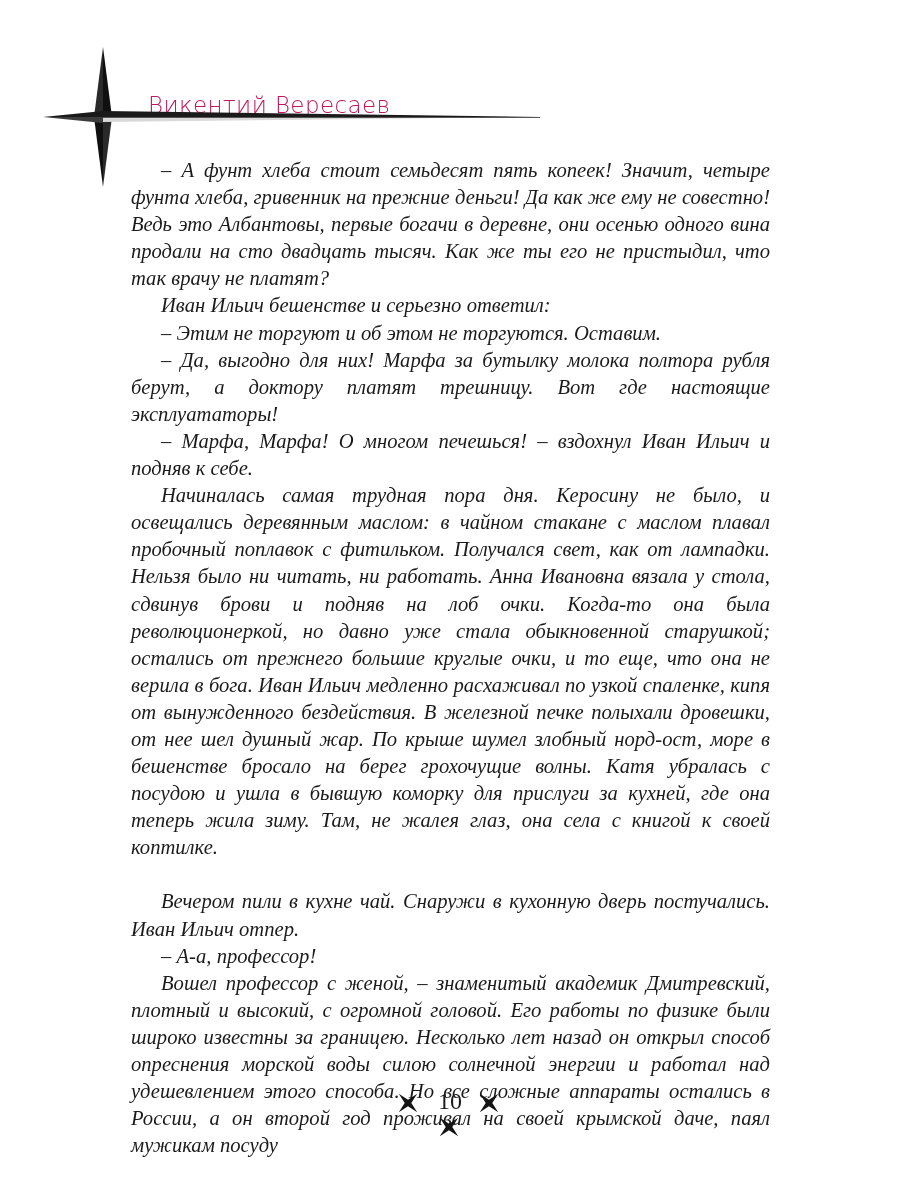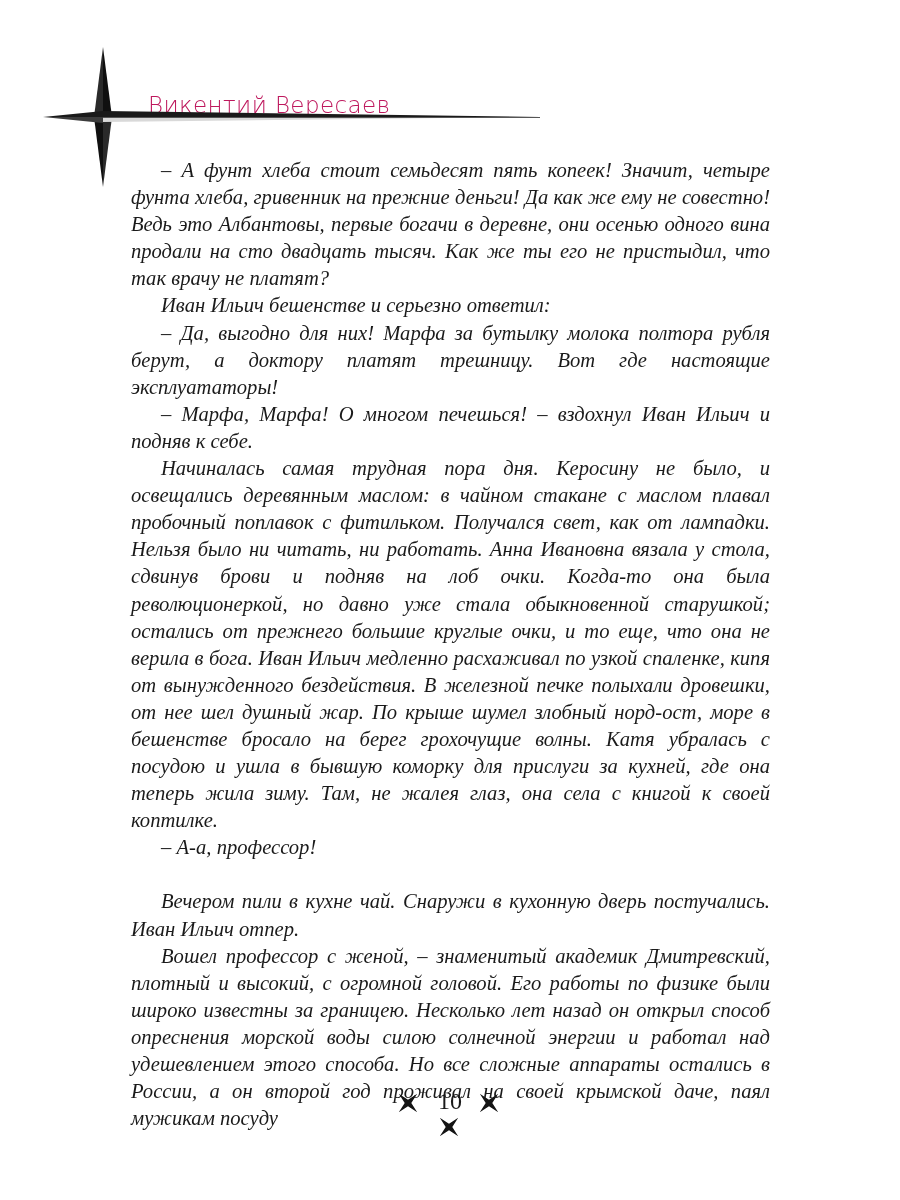--- a/index.html
+++ b/index.html
@@ -200,25 +200,26 @@
       <span class="ray lf-b"></span>
       <span class="ray rt-t"></span>
       <span class="ray rt-b"></span>
       <span class="hairline"></span>
     </div>
   </div>
 
   <div class="textblock">
     <p class="para">– А фунт хлеба стоит семьдесят пять копеек! Значит, четыре фунта хлеба, гривенник на прежние деньги! Да как же ему не совестно! Ведь это Албантовы, первые богачи в деревне, они осенью одного вина продали на сто двадцать тысяч. Как же ты его не пристыдил, что так врачу не платят?</p>
     <p class="para">Иван Ильич бешенстве и серьезно ответил:</p>
+    <p class="para">– Этим не торгуют и об этом не торгуются. Оставим.</p>
     <p class="para">– Да, выгодно для них! Марфа за бутылку молока полтора рубля берут, а доктору платят трешницу. Вот где настоящие эксплуататоры!</p>
     <p class="para">– Марфа, Марфа! О многом печешься! – вздохнул Иван Ильич и подняв к себе.</p>
     <p class="para">Начиналась самая трудная пора дня. Керосину не было, и освещались деревянным маслом: в чайном стакане с маслом плавал пробочный поплавок с фитильком. Получался свет, как от лампадки. Нельзя было ни читать, ни работать. Анна Ивановна вязала у стола, сдвинув брови и подняв на лоб очки. Когда-то она была революционеркой, но давно уже стала обыкновенной старушкой; остались от прежнего большие круглые очки, и то еще, что она не верила в бога. Иван Ильич медленно расхаживал по узкой спаленке, кипя от вынужденного бездействия. В железной печке полыхали дровешки, от нее шел душный жар. По крыше шумел злобный норд-ост, море в бешенстве бросало на берег грохочущие волны. Катя убралась с посудою и ушла в бывшую коморку для прислуги за кухней, где она теперь жила зиму. Там, не жалея глаз, она села с книгой к своей коптилке.</p>
+    <p class="para spaced-before">Вечером пили в кухне чай. Снаружи в кухонную дверь постучались. Иван Ильич отпер.</p>
     <p class="para">– А-а, профессор!</p>
-    <p class="para spaced-before">Вечером пили в кухне чай. Снаружи в кухонную дверь постучались. Иван Ильич отпер.</p>
     <p class="para">Вошел профессор с женой, – знаменитый академик Дмитревский, плотный и высокий, с огромной головой. Его работы по физике были широко известны за границею. Несколько лет назад он открыл способ опреснения морской воды силою солнечной энергии и работал над удешевлением этого способа. Но все сложные аппараты остались в России, а он второй год проживал на своей крымской даче, паял мужикам посуду</p>
   </div>
 
   <div class="folio">
     <div class="folio-inner">
       <span class="star4 star-left"></span>
       <span class="star4 star-right"></span>
       <span class="star4 star-below"></span>
       <div class="folio-num">10</div>
     </div>

